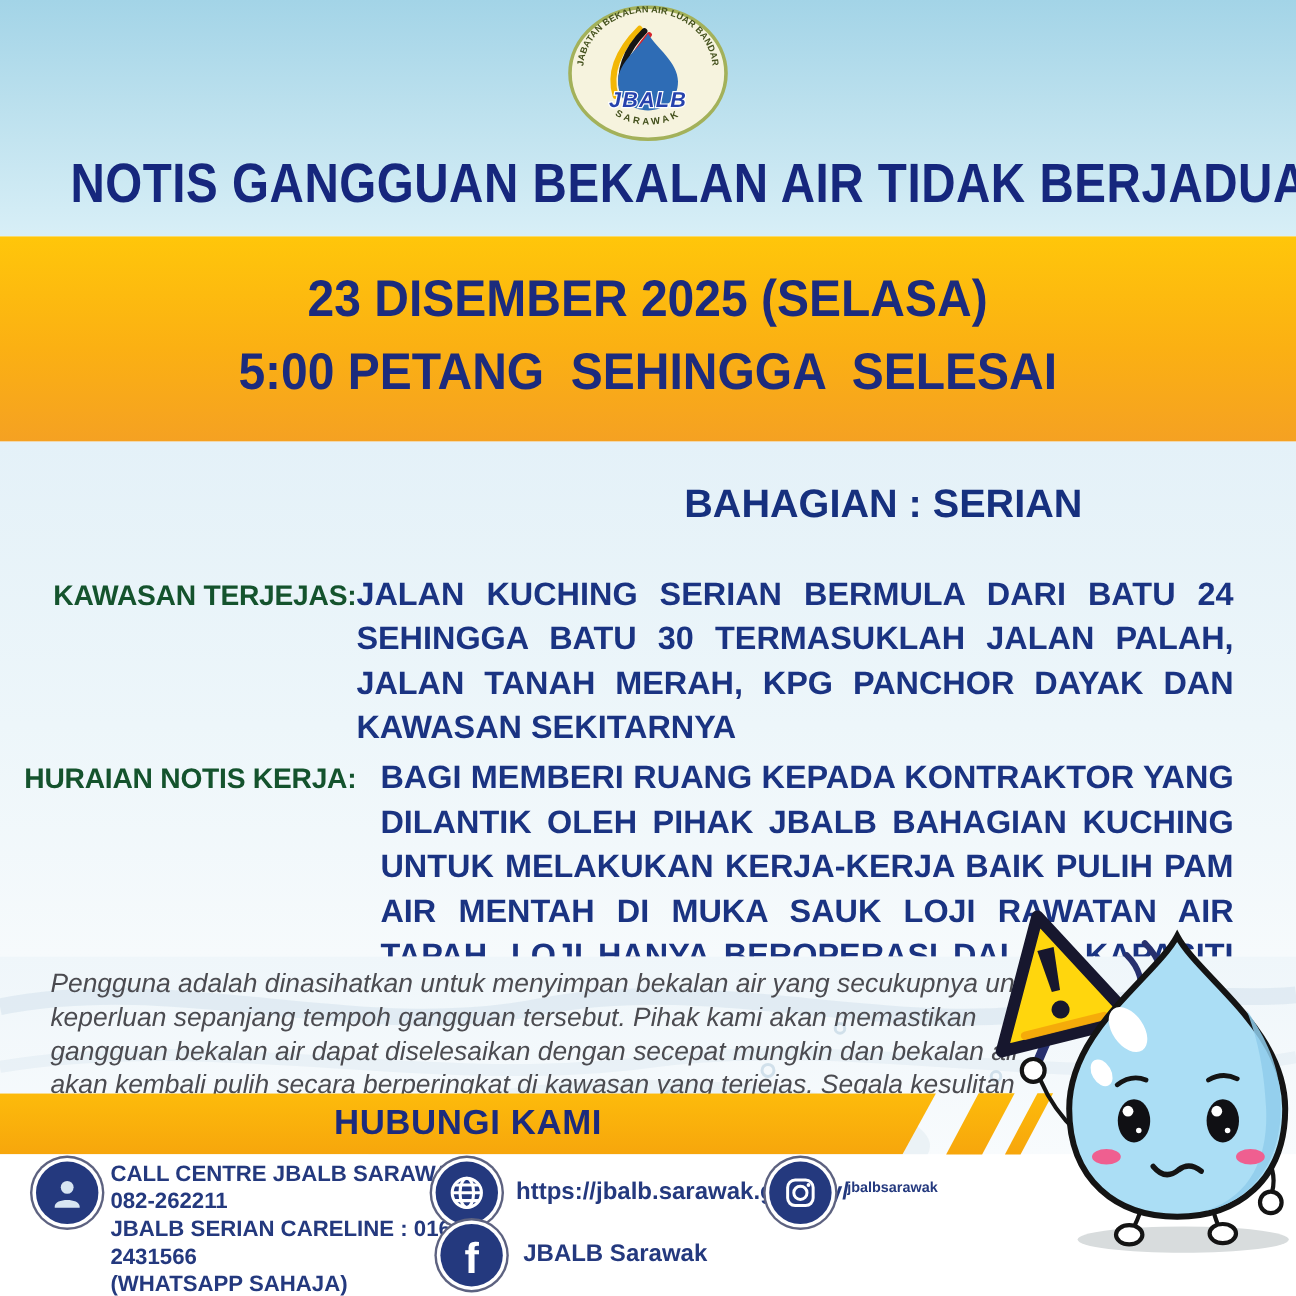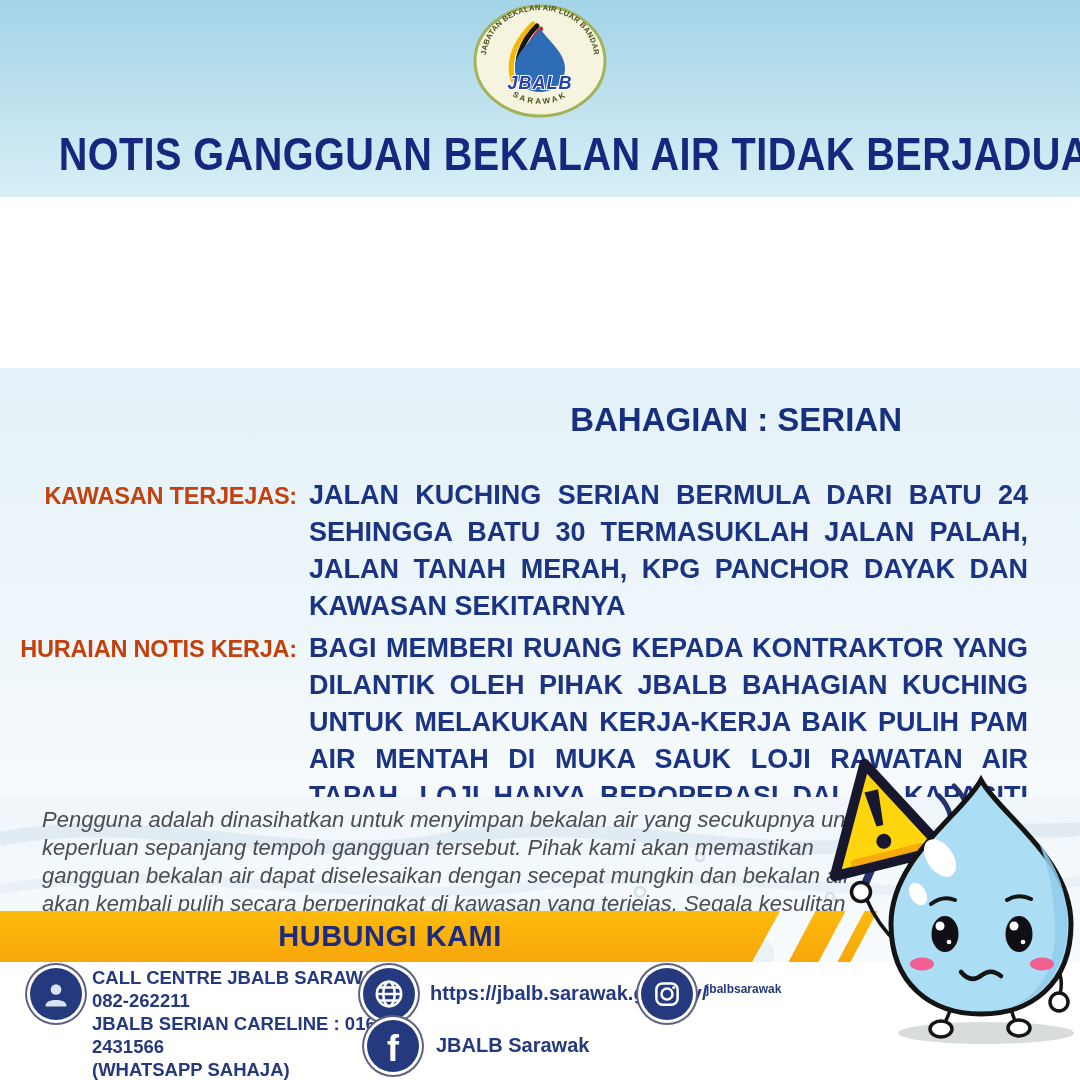--- a/index.html
+++ b/index.html
@@ -24,25 +24,25 @@
   
   .mid{position:absolute;top:368px;left:0;width:1080px;height:429px;
        background:linear-gradient(180deg,#e4f1f8 0%,#edf6fa 55%,#f6fafc 100%);}
   .region-row{position:absolute;top:401px;left:0;width:1080px;box-sizing:border-box;
        padding:0 178px 0 185px;display:flex;justify-content:flex-end;}
   .region-row span{font-size:33px;font-weight:bold;color:#16307e;}
 
   .info-block{position:absolute;left:0;width:1080px;box-sizing:border-box;
        padding-right:52px;display:flex;}
   .info-label{flex:none;width:297px;text-align:right;font-size:23.5px;font-weight:bold;
-       color:#c2410c;padding-top:6px;letter-spacing:-.2px;}
-  .info-text{flex:1;margin-left:12px;font-size:27px;font-weight:bold;color:#1a3382;
+       color:#14532d;padding-top:6px;letter-spacing:-.2px;}
+  .info-text{flex:1;font-size:27px;font-weight:bold;color:#1a3382;
        line-height:37px;text-align:justify;}
   #kawasan{top:477px;}
-  #huraian{top:630px;}
+  #huraian{top:630px;gap:20px;}
 
   
   .splash{position:absolute;top:797px;left:0;width:1080px;height:165px;
        background:linear-gradient(180deg,#eff6fa 0%,#f8fbfd 100%);}
   .splash svg{position:absolute;top:0;left:0;}
   .disclaimer{position:absolute;top:806px;left:42px;width:838px;
        font-style:italic;font-size:22px;line-height:28px;color:#4b4b50;z-index:2;}
 
   
   .contact-banner{position:absolute;top:911px;left:0;width:780px;height:51px;z-index:3;
@@ -99,20 +99,24 @@
         <path d="M68,25 C 55,40 48,55 50,68" stroke="#d6252c" stroke-width="4.5" fill="none" stroke-linecap="round"></path>
       </g>
       <path d="M67,24 C 74,36 92,48 92,64 C 92,79 81,88 67,88 C 53,88 42,79 42,64 C 42,48 60,36 67,24 Z" fill="#2e6cb5"></path>
       <text x="67" y="85" text-anchor="middle" font-size="18" font-style="italic" font-weight="bold" fill="#2742ad" stroke="#ffffff" stroke-width="2" paint-order="stroke" letter-spacing="1">JBALB</text>
     </svg>
     <div class="title-wrap">
       <span>NOTIS GANGGUAN BEKALAN AIR TIDAK BERJADUAL</span>
     </div>
   </div>
 
+  <div class="date-banner">
+    <div class="date-line">23 DISEMBER 2025 (SELASA)</div>
+    <div class="date-line">5:00 PETANG  SEHINGGA  SELESAI</div>
+  </div>
 
   <div class="mid"></div>
 
   <div class="region-row">
     <span>BAHAGIAN : SERIAN</span>
   </div>
 
   <div class="info-block" id="kawasan">
     <div class="info-label">KAWASAN TERJEJAS:</div>
     <div class="info-text">JALAN KUCHING SERIAN BERMULA DARI BATU 24 SEHINGGA BATU 30 TERMASUKLAH JALAN PALAH, JALAN TANAH MERAH, KPG PANCHOR DAYAK DAN KAWASAN SEKITARNYA</div>

